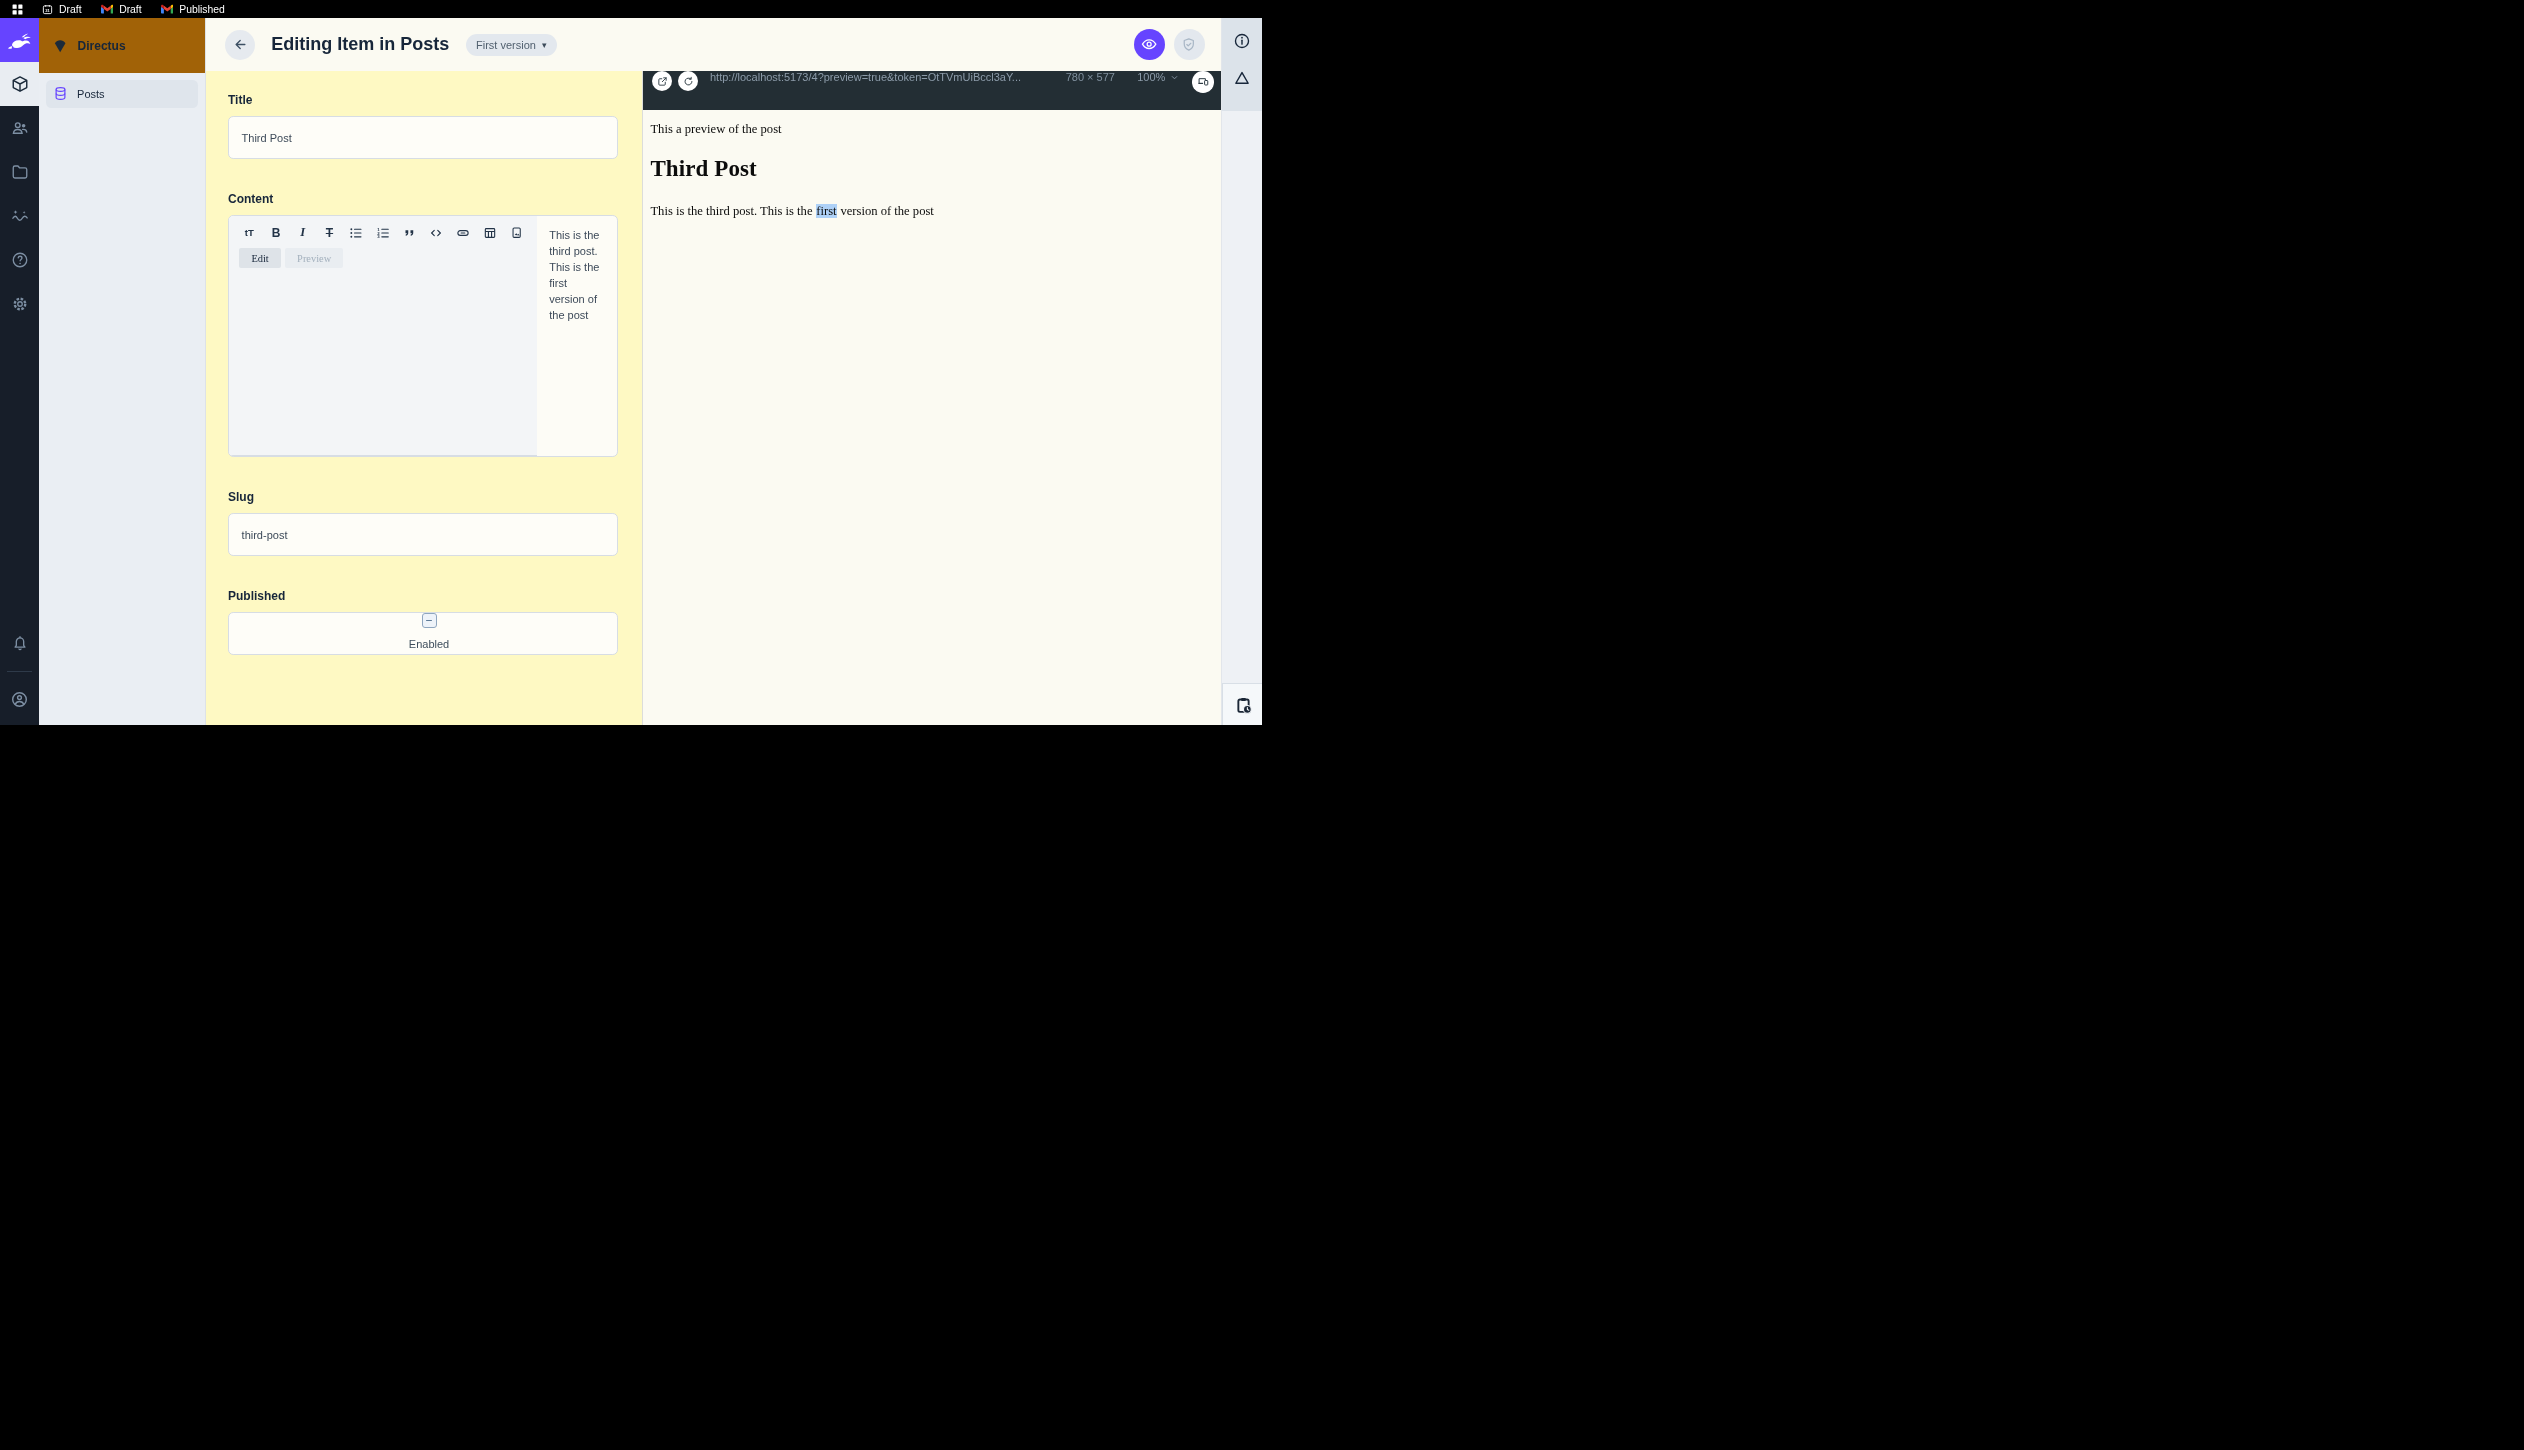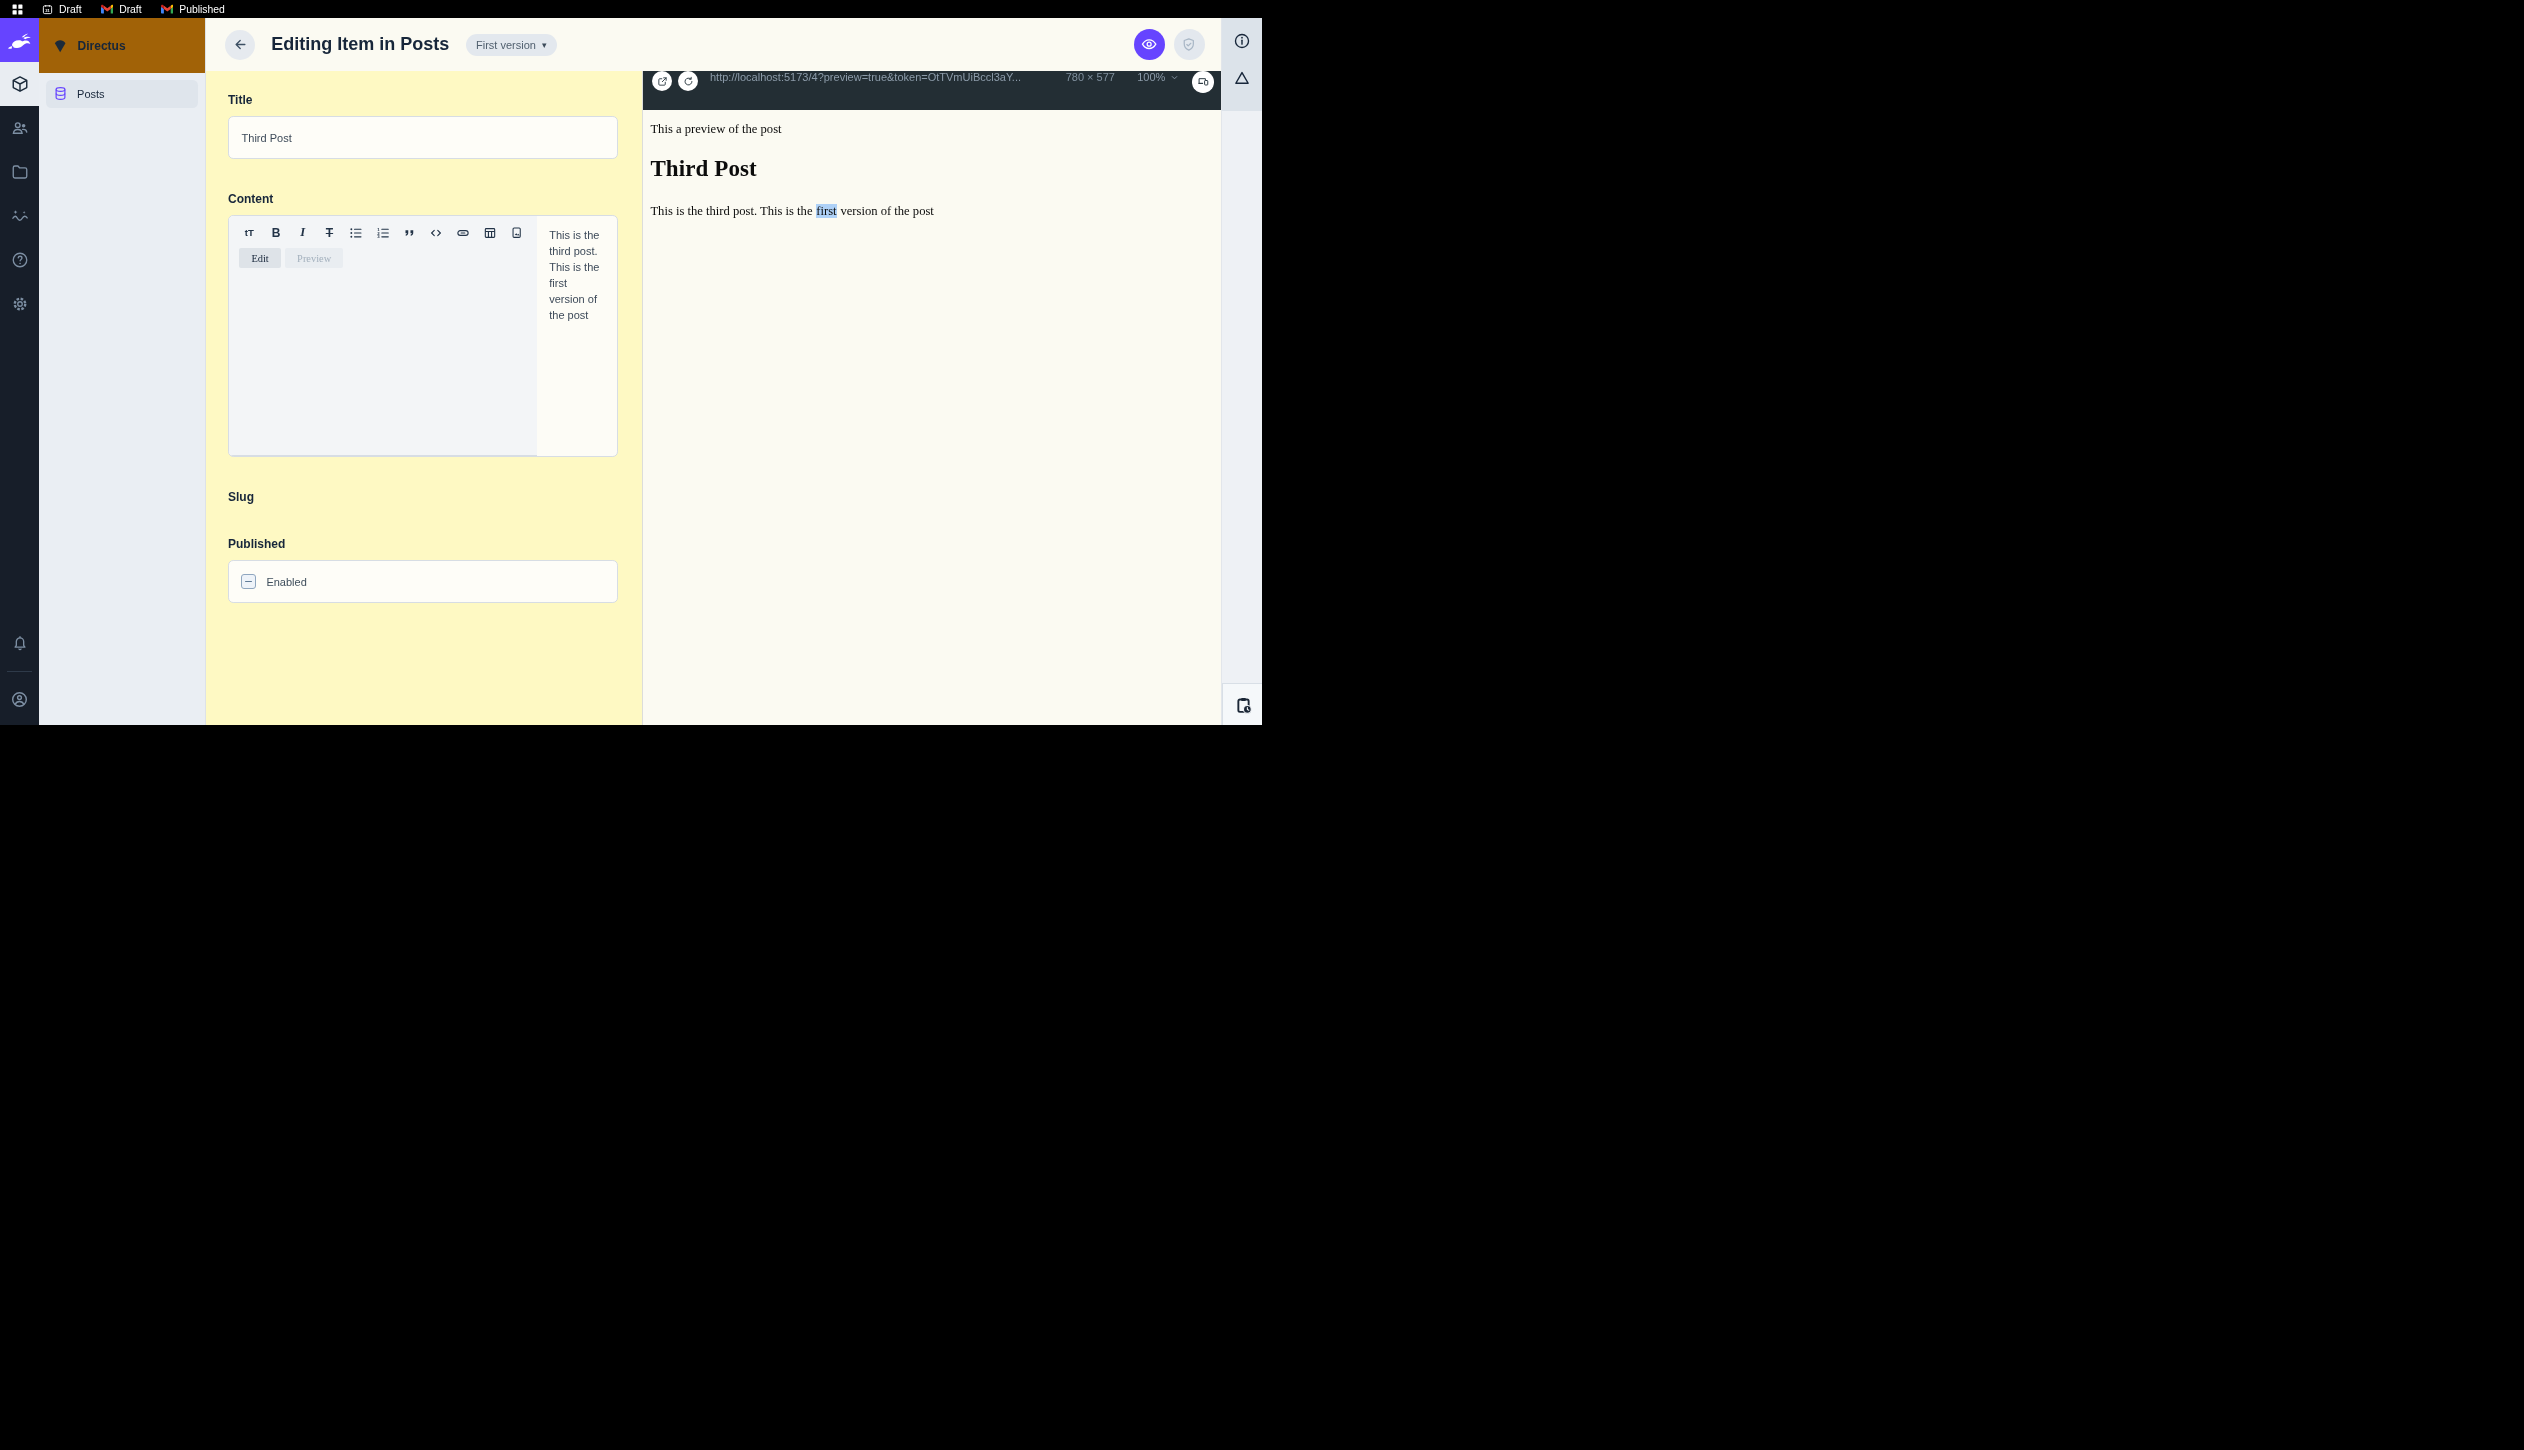--- a/index.html
+++ b/index.html
@@ -67,21 +67,21 @@
   .tglyph{font-size:12px;font-weight:700;color:#233448;font-family:"Liberation Sans",sans-serif;}
   .tglyph.it{font-style:italic;font-family:"Liberation Serif",serif;font-size:12.6px;}
   .tglyph.st{text-decoration:line-through;}
   .ed-tabs{display:flex;gap:4.4px;margin-top:6px;}
   .chip{border:none;border-radius:2px;padding:4.4px 12px;font-size:10.4px;cursor:pointer;font-family:Liberation Serif, serif;text-align:center;}
   .chip.on{background:#dee3e8;color:#17263a;}
   .chip.off{background:#e9edf1;color:#a3b0bd;}
   .ed-body{flex:1;padding:12px 12.6px;font-size:11px;color:#3d4a59;line-height:1.45;cursor:text;}
 
   .pubbox{height:43px;border:1.1px solid #d7dde4;border-radius:5.2px;background:#fefdf8;
-    display:flex;align-items:center;padding-left:12px;box-sizing:border-box;gap:10.4px;cursor:pointer;}
+    display:flex;align-items:center;padding-left:12px;box-sizing:border-box;gap:10.4px;cursor:pointer;flex-direction:column;}
   .checkbox{width:15px;height:15px;border:1.1px solid #8fa6bf;border-radius:3px;background:#eef3f9;
     display:flex;align-items:center;justify-content:center;box-sizing:border-box;}
   .checkbox .dash{width:6.7px;height:1.5px;background:#5f7b97;border-radius:0.7px;}
   .publabel{font-size:11px;color:#3f4e5c;}
 
   
   .preview{position:absolute;left:642px;top:71px;width:579px;height:654px;background:#fbfaf2;
     box-sizing:border-box;border-left:0.7px solid rgba(110,120,130,0.22);}
   .pv-toolbar{height:39px;background:#232e34;display:flex;align-items:flex-start;
     padding:0 7.4px 0 9px;box-sizing:border-box;gap:6px;}
@@ -403,20 +403,23 @@
           </div>
         </div>
         <div class="ed-body">
           <span>This is the third post. This is the first version of the post</span>
         </div>
       </div>
     </div>
 
     <div class="field">
       <div class="flabel">Slug</div>
+      <div class="finput">
+        <span>third-post</span>
+      </div>
     </div>
 
     <div class="field">
       <div class="flabel">Published</div>
       <div class="pubbox">
         <span class="checkbox">
             <span class="dash"></span>
           </span>
         <span class="publabel">Enabled</span>
       </div>

